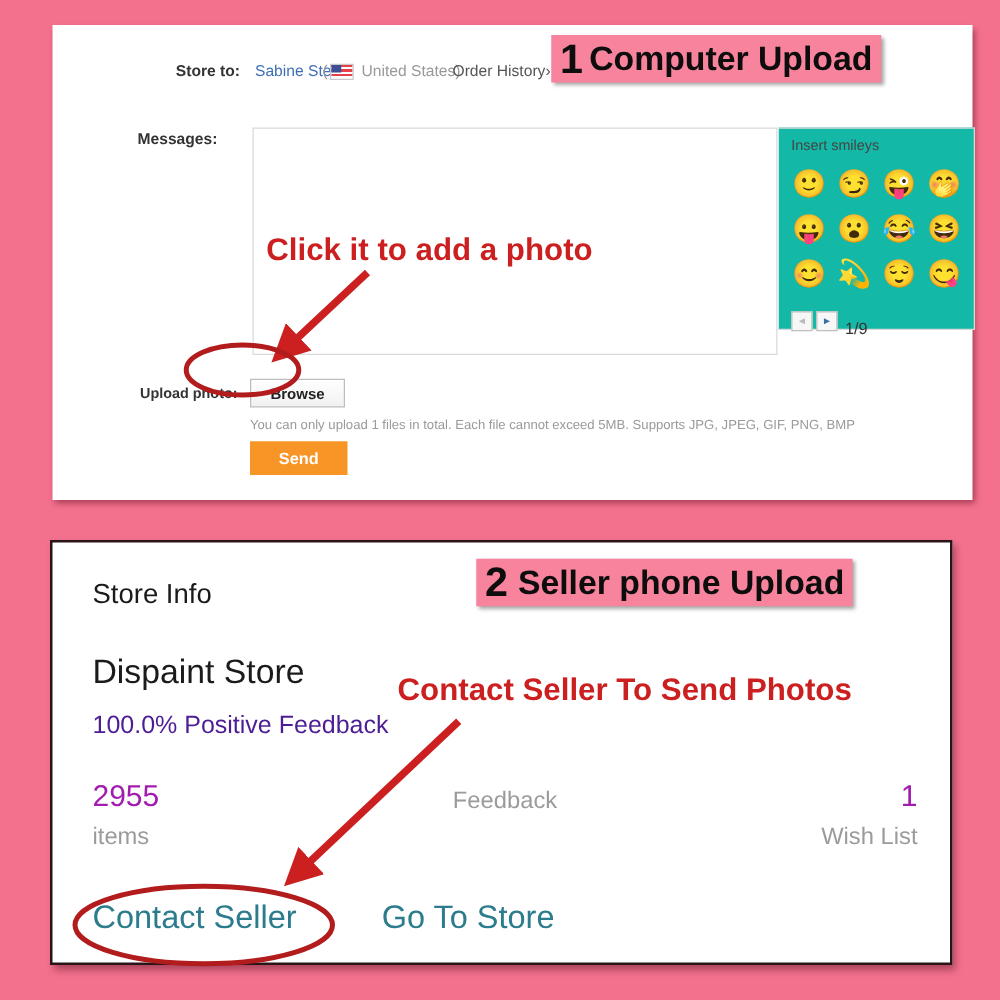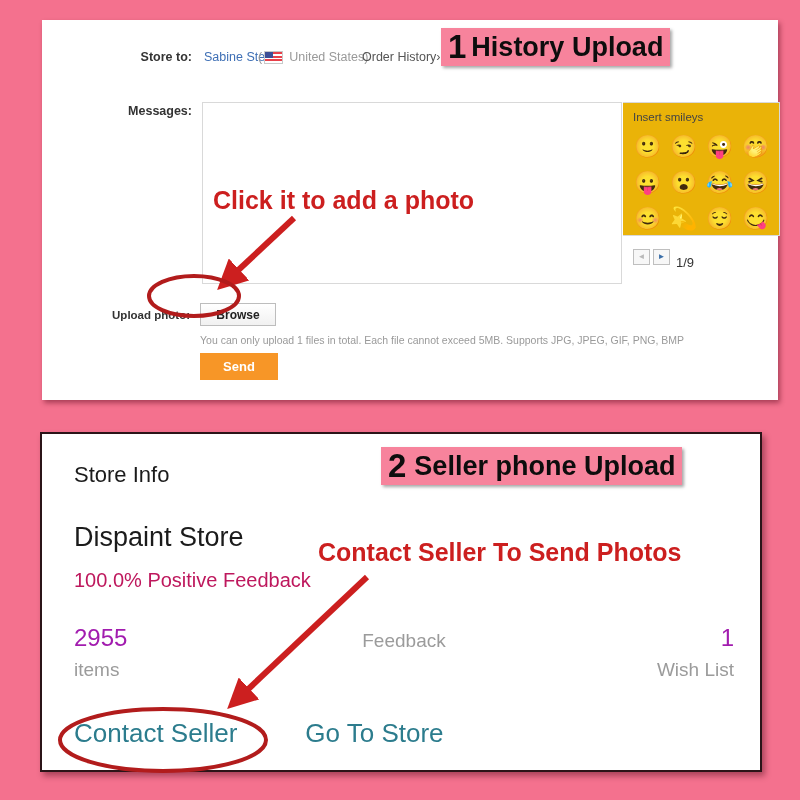--- a/index.html
+++ b/index.html
@@ -94,21 +94,21 @@
     font-size: 12.5px;
     white-space: nowrap;
   }
 
   
   .lbl-messages {
     position: absolute;
     left: 50px;
     top: 84px;
     width: 100px;
-    text-align: right;
+    text-align: center;
     font-weight: bold;
     color: #333;
     font-size: 12.5px;
   }
   .msg-box {
     position: absolute;
     left: 160px;
     top: 82px;
     width: 420px;
     height: 182px;
@@ -116,24 +116,24 @@
     background: #fff;
     box-sizing: border-box;
   }
 
   
   .smiley-panel {
     position: absolute;
     left: 581px;
     top: 82px;
     width: 157px;
-    height: 134px;
+    height: 162px;
     border: 1px solid #d9d9d9;
     border-left: none;
-    background: #eab308;
+    background: #14b8a6;
     box-sizing: border-box;
   }
   .smiley-title {
     position: absolute;
     left: 10px;
     top: 8px;
     font-size: 11.5px;
     color: #444;
   }
   .smiley-grid {
@@ -260,21 +260,21 @@
     left: 32px;
     top: 88px;
     font-size: 27px;
     color: #1b1b1b;
   }
   .store-feedback {
     position: absolute;
     left: 32px;
     top: 135px;
     font-size: 20px;
-    color: #be185d;
+    color: #4c1d95;
   }
   .stats {
     position: absolute;
     left: 32px;
     top: 190px;
     width: 660px;
     display: flex;
   }
   .stat { flex: 1; }
   .stat.center { text-align: center; }
@@ -432,21 +432,21 @@
   </div>
 
   <div class="store-links">
     <span class="store-link">Contact Seller</span>
     <span class="store-link second">Go To Store</span>
   </div>
 </div>
 
 <div class="tag" id="tag1">
   <span class="tag-num">1</span>
-  <span>History Upload</span>
+  <span>Computer Upload</span>
 </div>
 
 <div class="tag" id="tag2">
   <span class="tag-num">2</span>
   <span>Seller phone Upload</span>
 </div>
 
 <div class="red-note" id="note1">Click it to add a photo</div>
 <div class="red-note" id="note2">Contact Seller To Send Photos</div>
 

